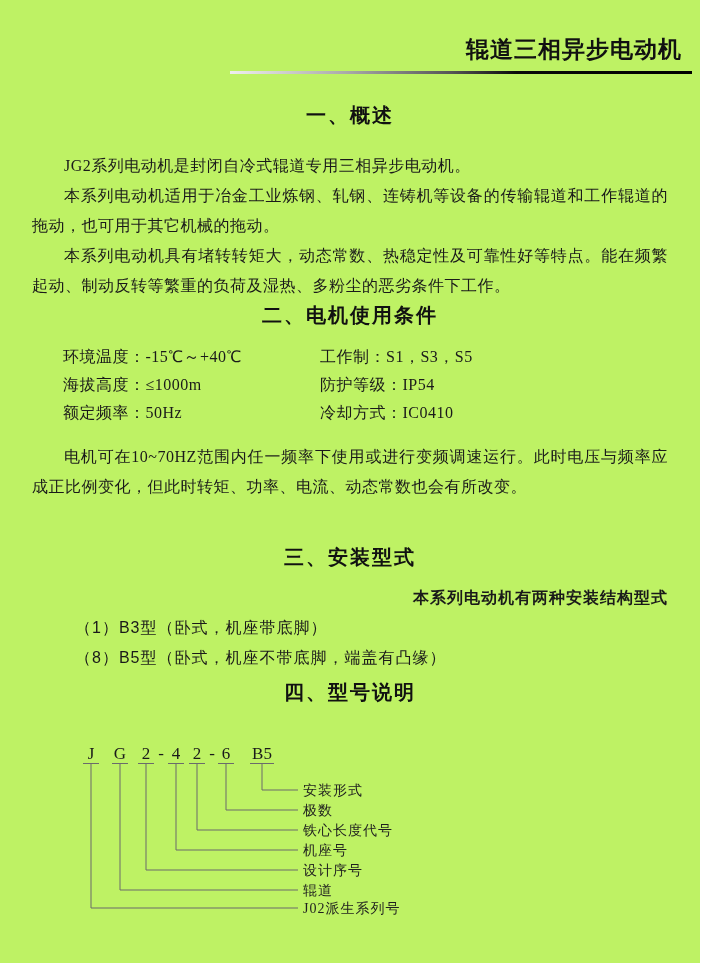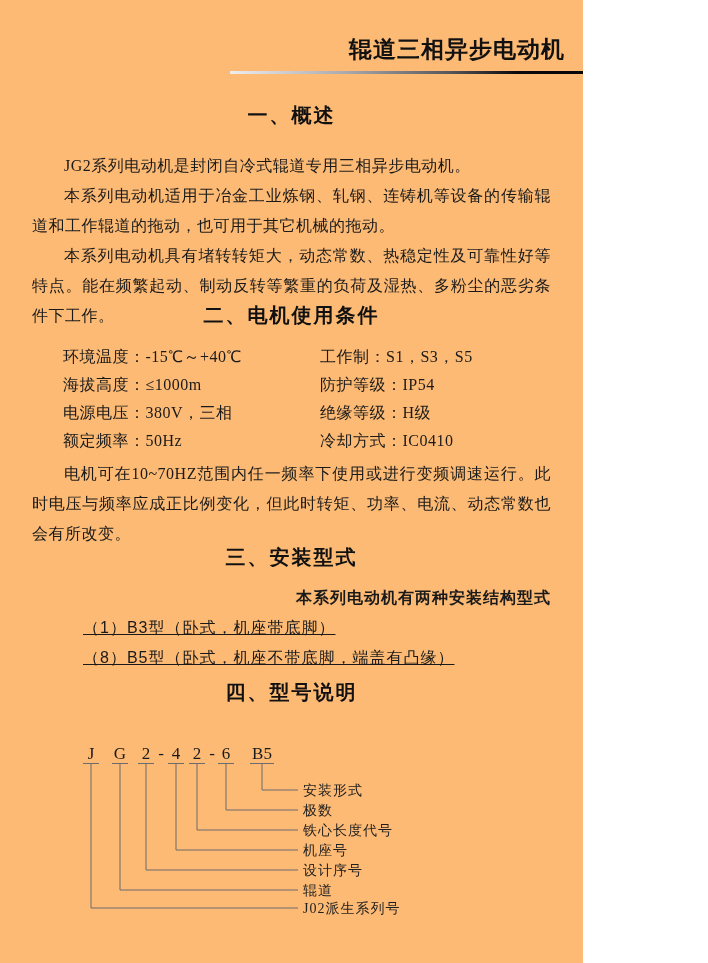--- a/index.html
+++ b/index.html
@@ -2,23 +2,23 @@
 <html><head>
 <meta charset="utf-8">
 <style>
   html, body {
     margin: 0;
     padding: 0;
     background: #ffffff;
   }
   .page {
     position: relative;
-    width: 583px;
+    width: 700px;
     height: 963px;
-    background: #fdba74;
+    background: #bef264;
     overflow: hidden;
     font-family: "Liberation Serif", serif;
     color: #1a1a1a;
   }
   .header-title {
     position: absolute;
     top: 34px;
     right: 18px;
     font-family: "Liberation Sans", sans-serif;
     font-weight: bold;
@@ -63,31 +63,31 @@
     margin: 14px 0 3px 31px;
   }
   .spec-row {
     display: flex;
     line-height: 28px;
     font-size: 16px;
     letter-spacing: 0.5px;
   }
   .spec-cell-left { width: 257px; }
   .spec-cell-right { flex: 1; }
-  .conditions-note { margin-top: 4px; }
+  .conditions-note { margin-top: 15px; }
 
   .install-block {
     margin: 12px 0 0 31px;
     font-family: "Liberation Sans", sans-serif;
     font-size: 16px;
     line-height: 30px;
     letter-spacing: 1px;
   }
   .install-intro { font-weight: bold; text-align: right; }
-  .install-item { margin-left: 20px; text-decoration: underline; }
+  .install-item { margin-left: 12px; }
 
   .diagram {
     position: absolute;
     top: 742px;
     left: 0;
   }
   .code-char {
     font-family: "Liberation Serif", serif;
     font-size: 17px;
     fill: #1a1a1a;
@@ -124,24 +124,20 @@
   <div class="section" style="top:302px;">
     <div class="section-heading">二、电机使用条件</div>
     <div class="specs">
       <div class="spec-row">
         <div class="spec-cell-left"><span>环境温度：</span><span>-15℃～+40℃</span></div>
         <div class="spec-cell-right"><span>工作制：</span><span>S1，S3，S5</span></div>
       </div>
       <div class="spec-row">
         <div class="spec-cell-left"><span>海拔高度：</span><span>≤1000m</span></div>
         <div class="spec-cell-right"><span>防护等级：</span><span>IP54</span></div>
-      </div>
-      <div class="spec-row">
-        <div class="spec-cell-left"><span>电源电压：</span><span>380V，三相</span></div>
-        <div class="spec-cell-right"><span>绝缘等级：</span><span>H级</span></div>
       </div>
       <div class="spec-row">
         <div class="spec-cell-left"><span>额定频率：</span><span>50Hz</span></div>
         <div class="spec-cell-right"><span>冷却方式：</span><span>IC0410</span></div>
       </div>
     </div>
     <p class="body-text indent conditions-note">电机可在10~70HZ范围内任一频率下使用或进行变频调速运行。此时电压与频率应成正比例变化，但此时转矩、功率、电流、动态常数也会有所改变。</p>
   </div>
 
   <div class="section" style="top:544px;">

